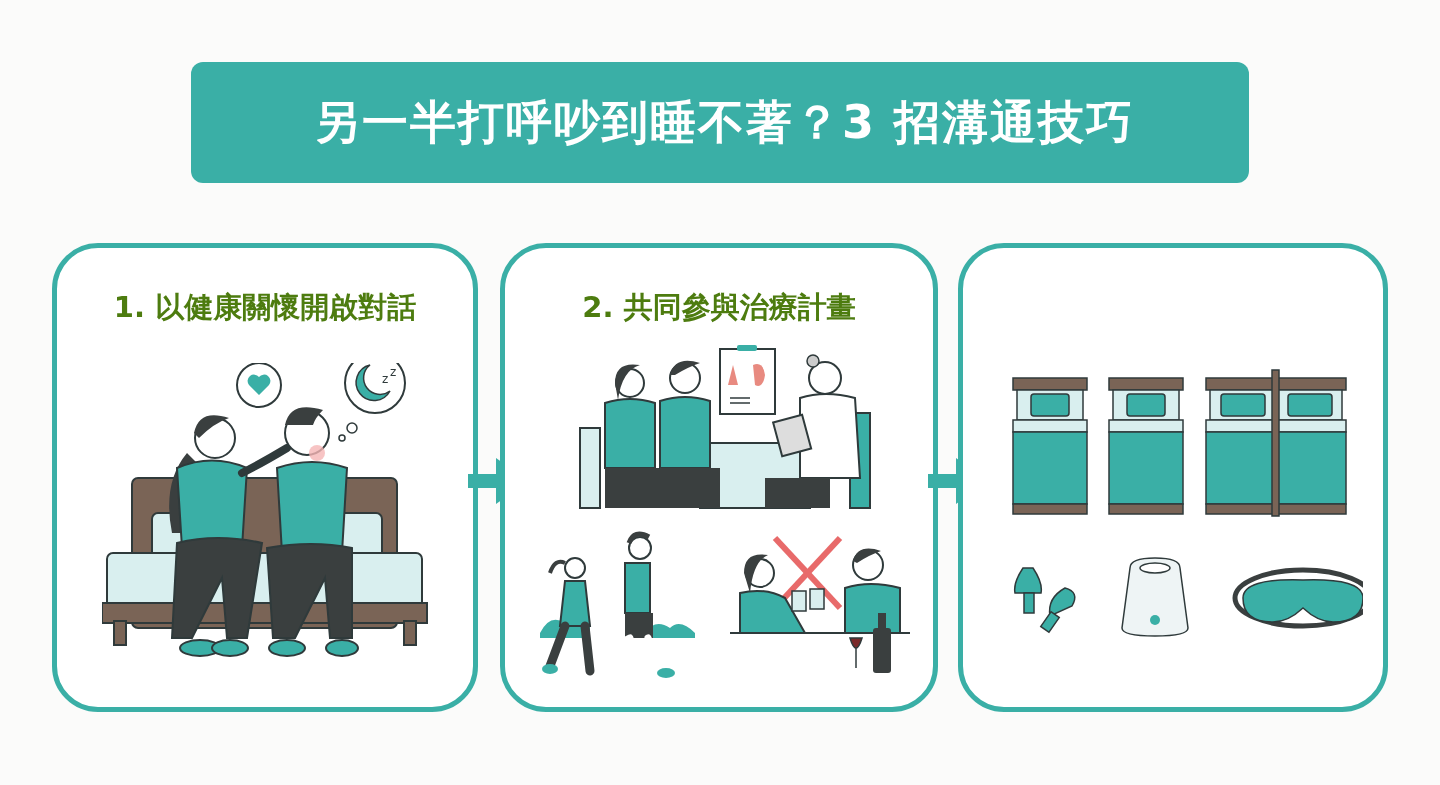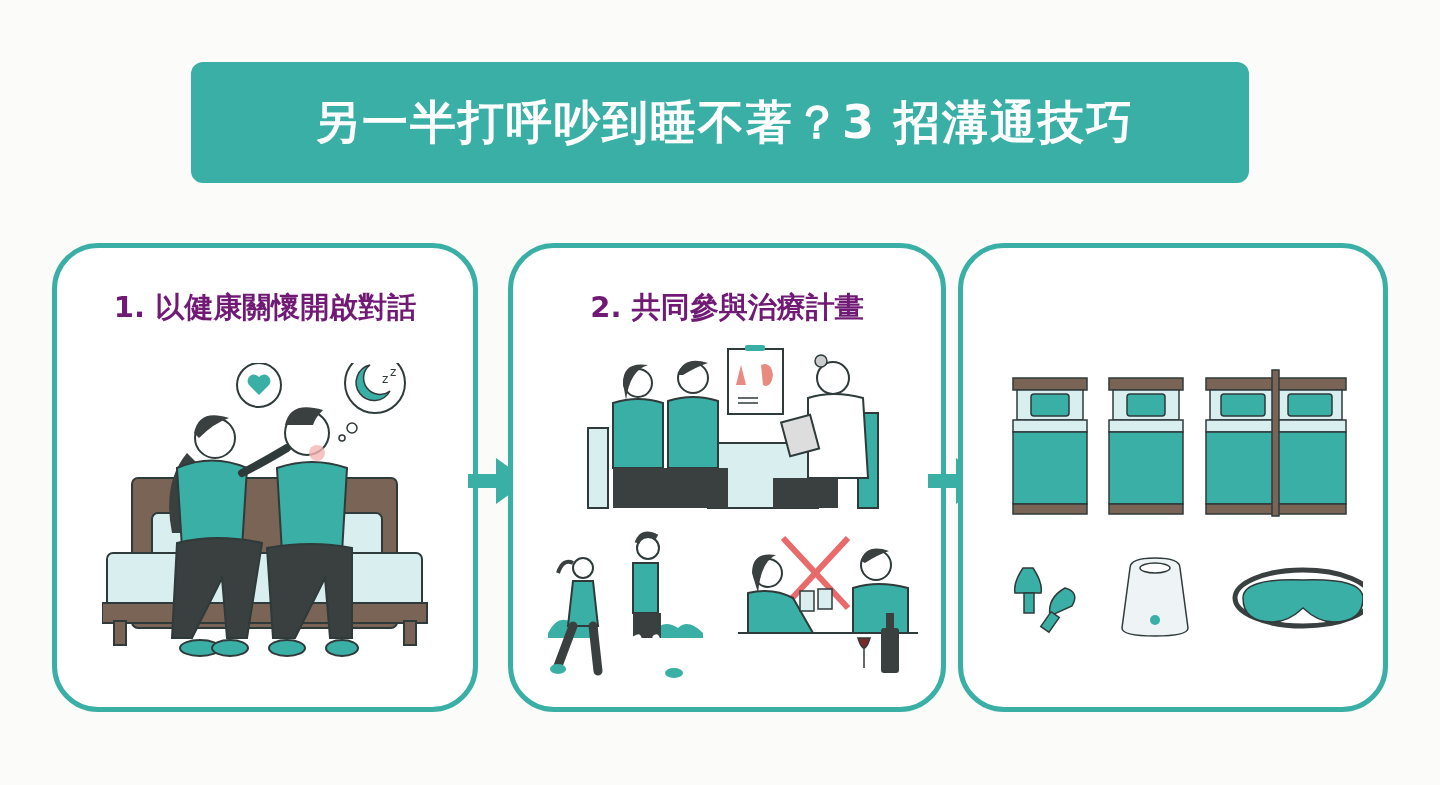--- a/index.html
+++ b/index.html
@@ -1,22 +1,22 @@
 <!DOCTYPE html>
 <html><head>
 <meta charset="utf-8">
 <style>
   * { box-sizing: border-box; margin: 0; padding: 0; }
   body { width: 1440px; height: 785px; background: #fbfbfa; font-family: "DejaVu Sans", sans-serif; position: relative; overflow: hidden; }
   .title-bar { position: absolute; left: 191px; top: 62px; width: 1058px; height: 121px; background: #3aafa6; border-radius: 12px; display: flex; align-items: center; justify-content: center; padding-left: 8px; }
   .title-bar span { color: #fff; font-size: 46px; font-weight: bold; letter-spacing: 2px; }
   .panel { position: absolute; top: 243px; height: 469px; border: 5px solid #3aafa6; border-radius: 46px; background: #fff; }
-  .panel-title { position: absolute; left: 0; right: 0; top: 40px; text-align: center; font-size: 29px; font-weight: bold; color: #701a75; }
+  .panel-title { position: absolute; left: 0; right: 0; top: 40px; text-align: center; font-size: 29px; font-weight: bold; color: #4d7c0f; }
   .p1 { left: 52px; width: 426px; }
-  .p2 { left: 500px; width: 438px; margin-left: 8px; }
+  .p2 { left: 500px; width: 438px; }
   .p3 { left: 958px; width: 430px; }
   .arrow { position: absolute; top: 452px; width: 60px; height: 60px; }
   .illus { position: absolute; }
 </style>
 </head>
 <body>
 
 <div class="title-bar">
   <span>另一半打呼吵到睡不著？3 招溝通技巧</span>
 </div>

